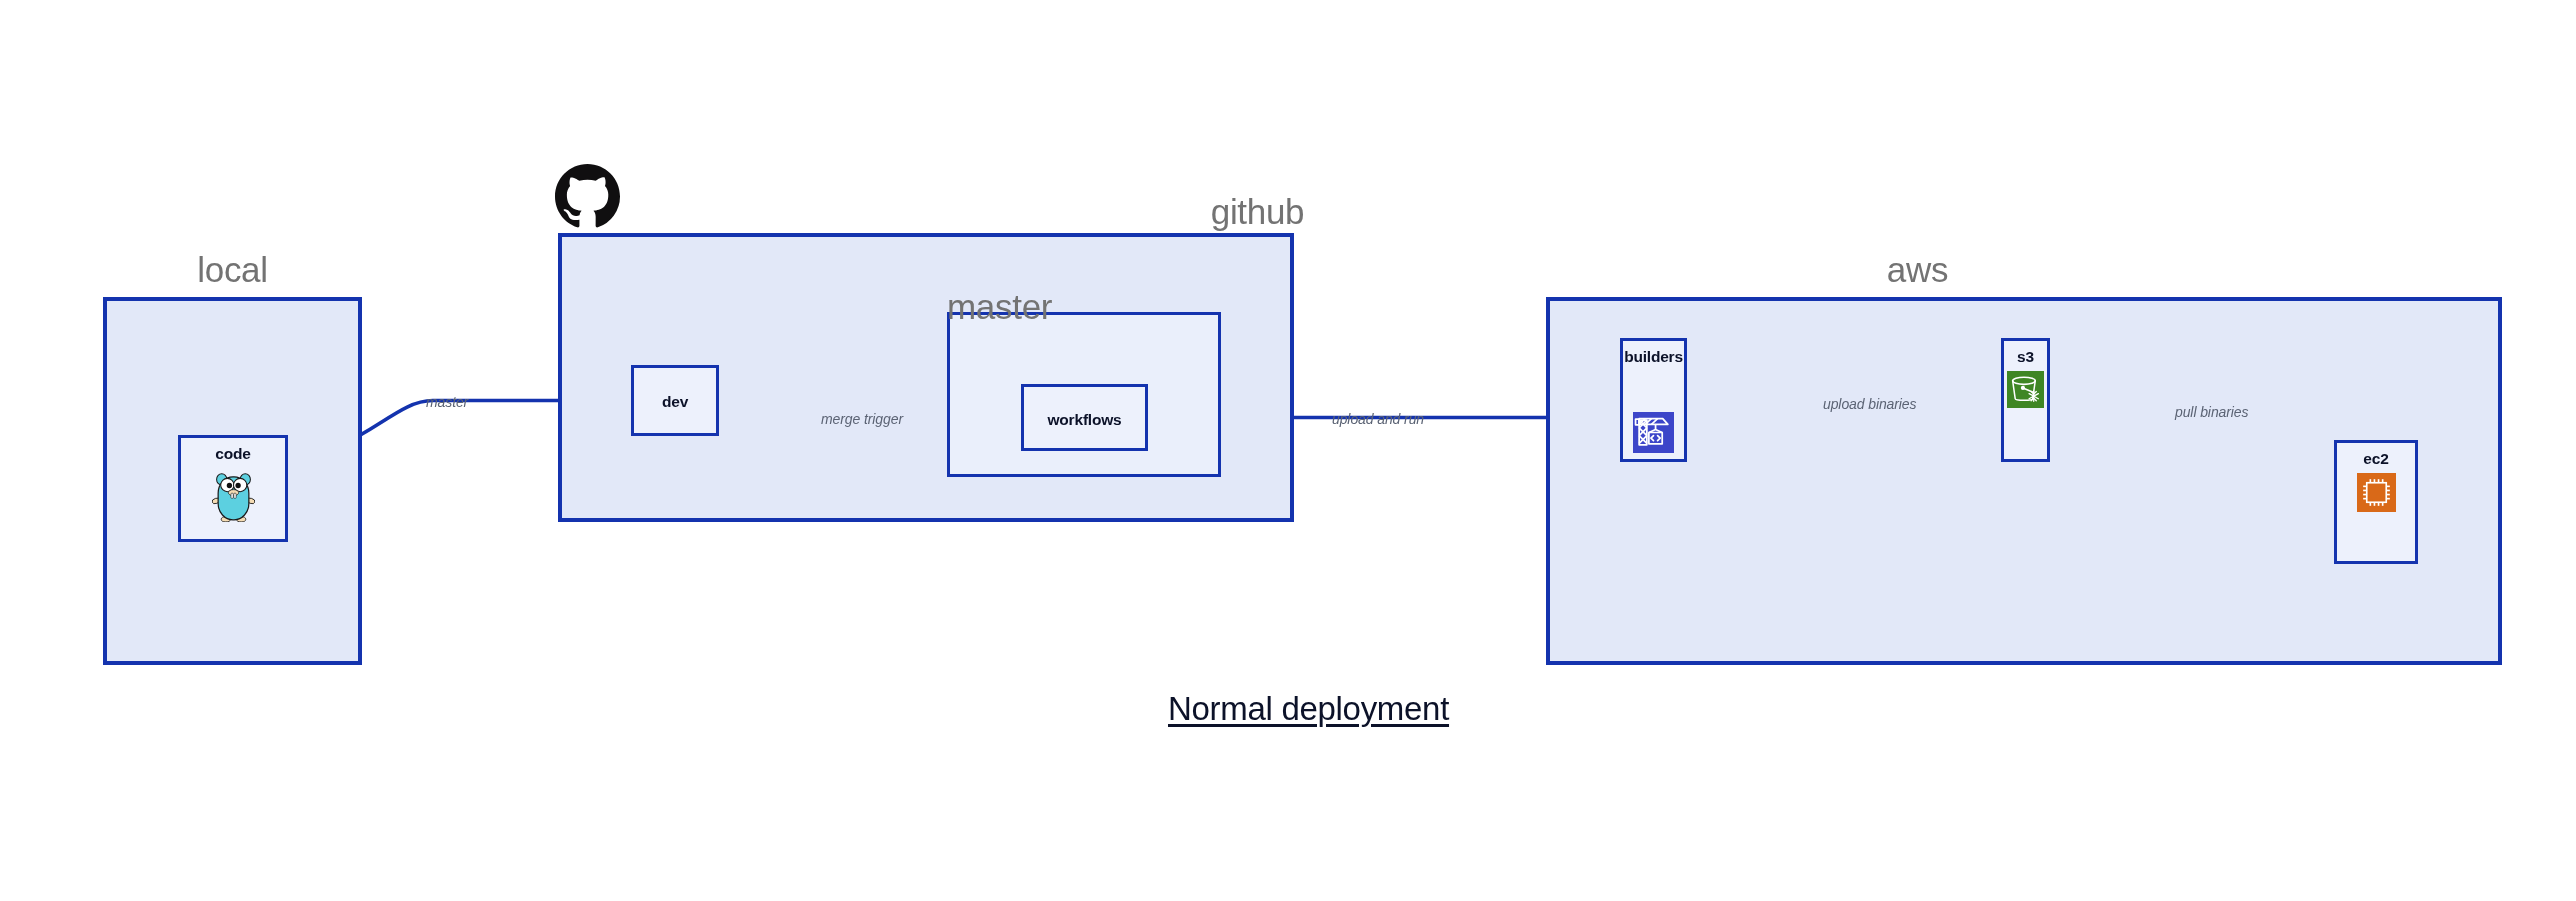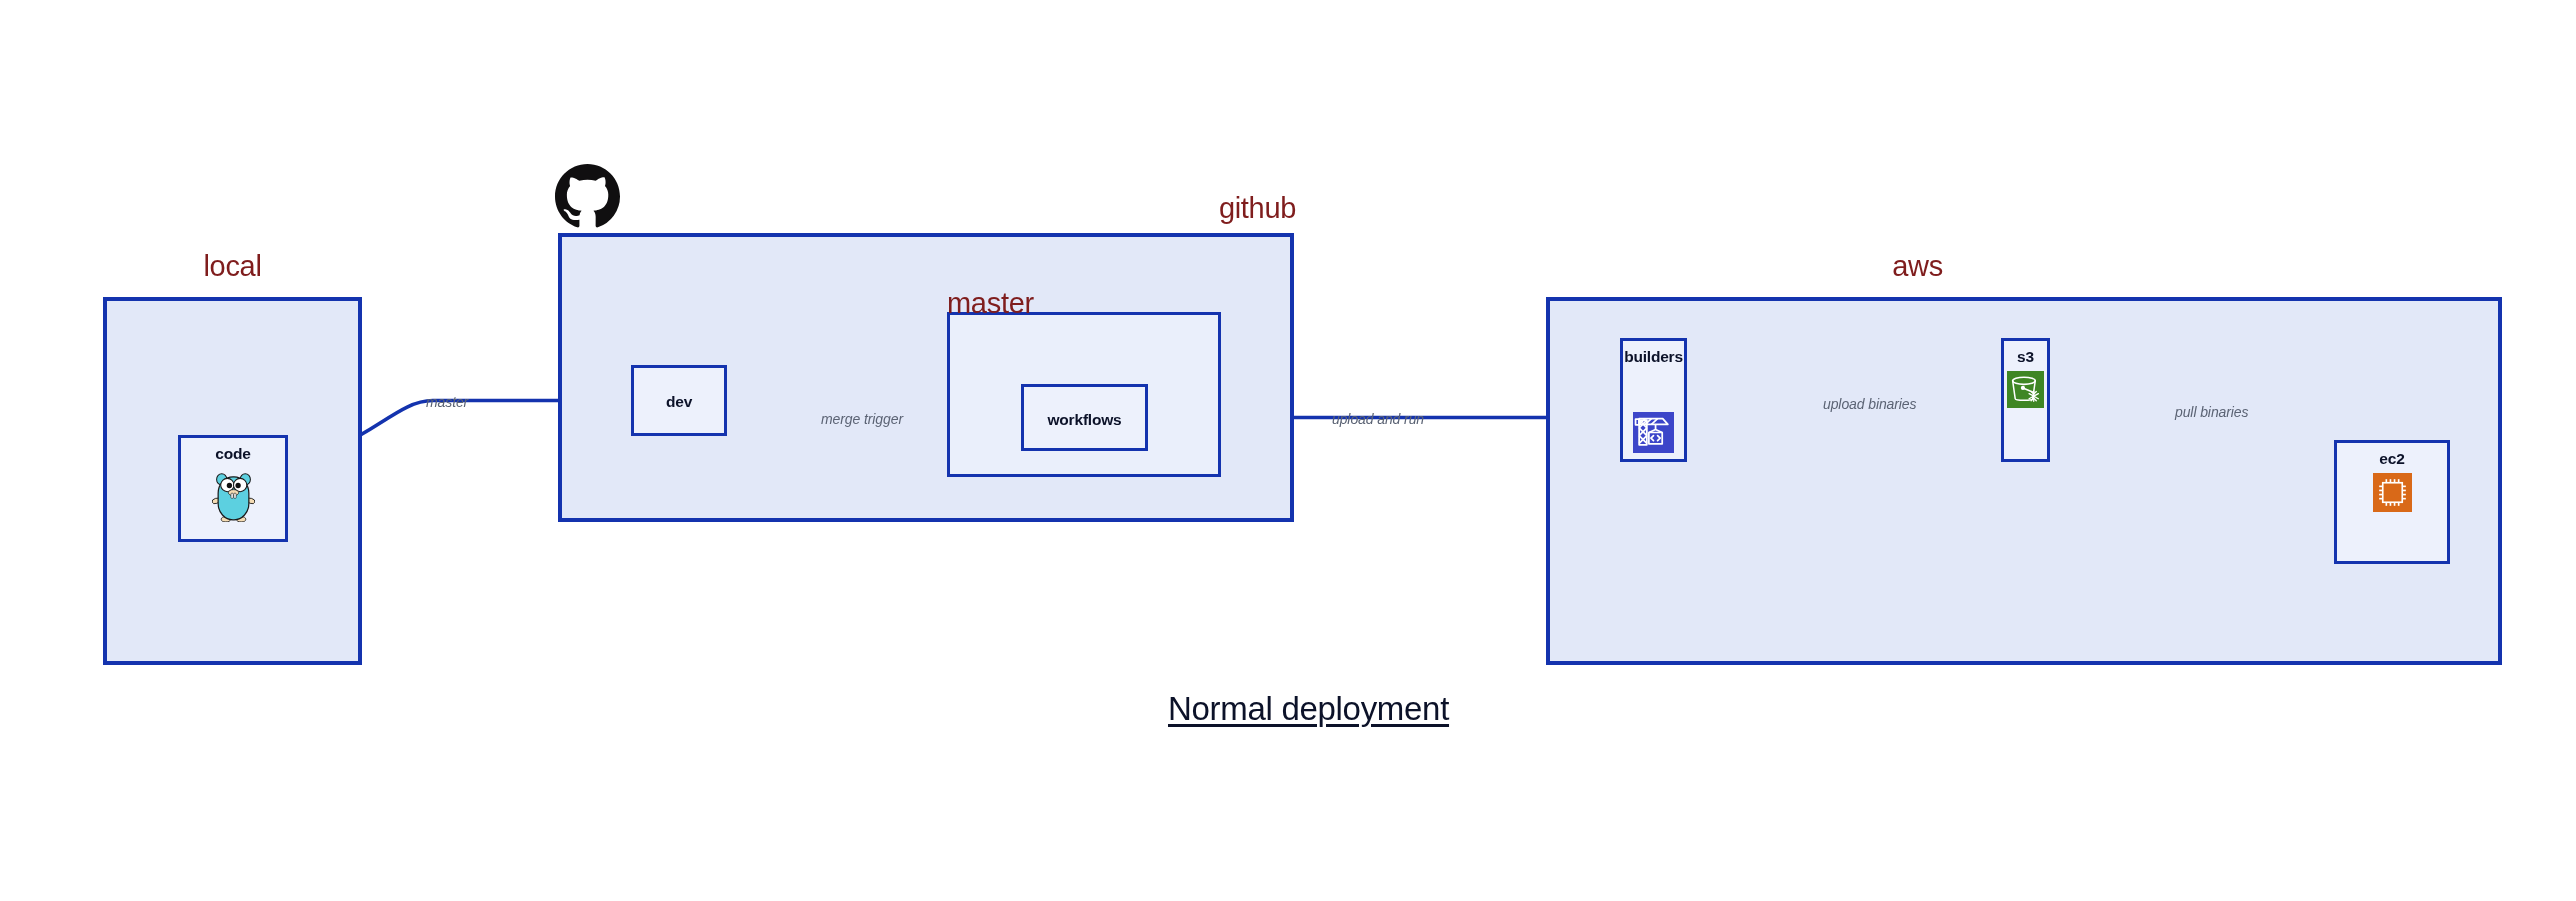--- a/index.html
+++ b/index.html
@@ -22,22 +22,22 @@
   }
   
   .cluster {
     position: absolute;
     background: #e2e8f8;
     border: 4.6px solid #1433ae;
     box-sizing: border-box;
   }
   .cluster-label {
     position: absolute;
-    color: #7f1d1d;
-    font-size: 29px;
+    color: #737373;
+    font-size: 35px;
     font-weight: 400;
     white-space: nowrap;
     letter-spacing: -0.3px;
   }
   
   .subcluster {
     position: absolute;
     background: #eaeffb;
     border: 3.6px solid #1433ae;
     box-sizing: border-box;
@@ -161,21 +161,21 @@
       <path d="M8 0C3.58 0 0 3.58 0 8c0 3.54 2.29 6.53 5.47 7.59.4.07.55-.17.55-.38
                0-.19-.01-.82-.01-1.49-2.01.37-2.53-.49-2.69-.94-.09-.23-.48-.94-.82-1.13-.28-.15-.68-.52-.01-.53.63-.01
                1.08.58 1.23.82.72 1.21 1.87.87 2.33.66.07-.52.28-.87.51-1.07-1.78-.2-3.64-.89-3.64-3.95
                0-.87.31-1.59.82-2.15-.08-.2-.36-1.02.08-2.12 0 0 .67-.21 2.2.82.64-.18 1.32-.27
                2-.27.68 0 1.36.09 2 .27 1.53-1.04 2.2-.82 2.2-.82.44 1.1.16 1.92.08
                2.12.51.56.82 1.27.82 2.15 0 3.07-1.87 3.75-3.65 3.95.29.25.54.73.54
                1.48 0 1.07-.01 1.93-.01 2.2 0 .21.15.46.55.38A8.012 8.012 0 0 0 16 8c0-4.42-3.58-8-8-8z"></path>
     </svg>
   </div>
 
-  <div class="node" style="left:631px; top:365px; width:96px; height:71px;">
+  <div class="node" style="left:631px; top:365px; width:88px; height:71px;">
     <span class="node-label" style="margin-top:25px;">dev</span>
   </div>
 
   <div class="subcluster" style="left:947px; top:312px; width:274px; height:165px;"></div>
   <div class="cluster-label" style="left:947px; top:287px; width:274px; ">master</div>
 
   <div class="node" style="left:1021px; top:384px; width:127px; height:67px;">
     <span class="node-label" style="margin-top:24px;">workflows</span>
   </div>
 
@@ -233,21 +233,21 @@
           <line x1="61" y1="44" x2="43" y2="54"></line>
           <line x1="47" y1="40" x2="52" y2="45"></line>
           <line x1="57" y1="40" x2="52" y2="45"></line>
           <line x1="47" y1="58" x2="52" y2="53"></line>
           <line x1="57" y1="58" x2="52" y2="53"></line>
         </g>
       </svg>
     </span>
   </div>
 
-  <div class="node" style="left:2334px; top:440px; width:116px; height:124px;">
+  <div class="node" style="left:2334px; top:440px; width:84px; height:124px;">
     <span class="node-label">ec2</span>
     <span class="node-icon">
       <svg width="39" height="39" viewBox="0 0 76 76">
         <rect x="0" y="0" width="76" height="76" fill="#d96918"></rect>
         <g fill="none" stroke="#ffffff" stroke-width="3.2">
           <rect x="19" y="19" width="38" height="38"></rect>
         </g>
         <g stroke="#ffffff" stroke-width="3.2" stroke-linecap="butt">
           <line x1="26" y1="12" x2="26" y2="19"></line>
           <line x1="34" y1="12" x2="34" y2="19"></line>

